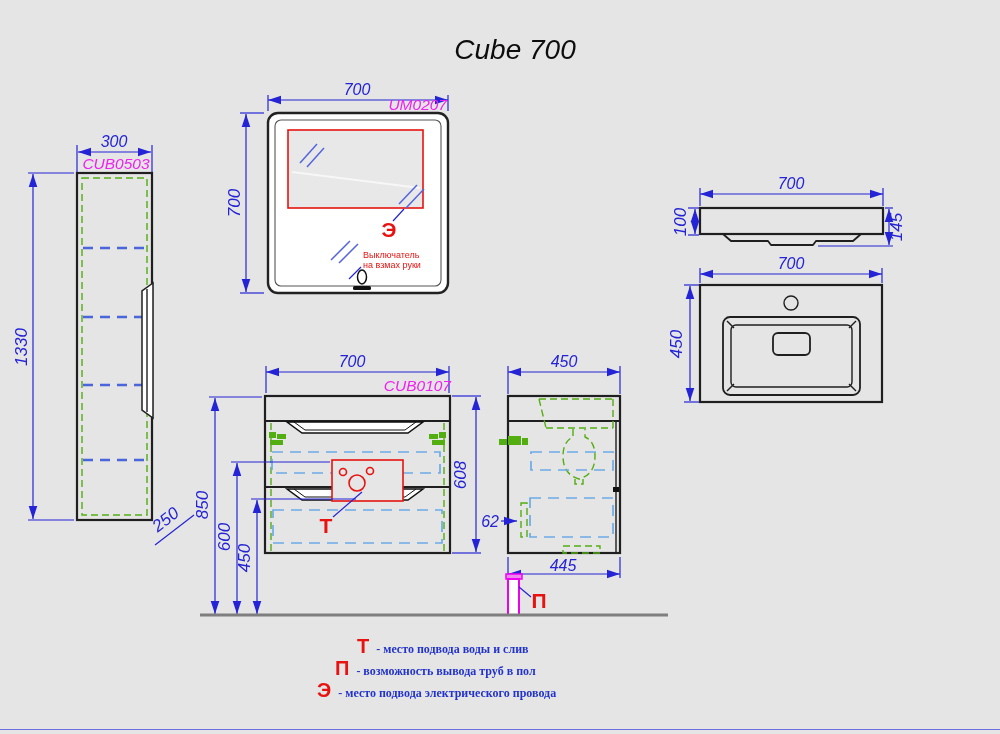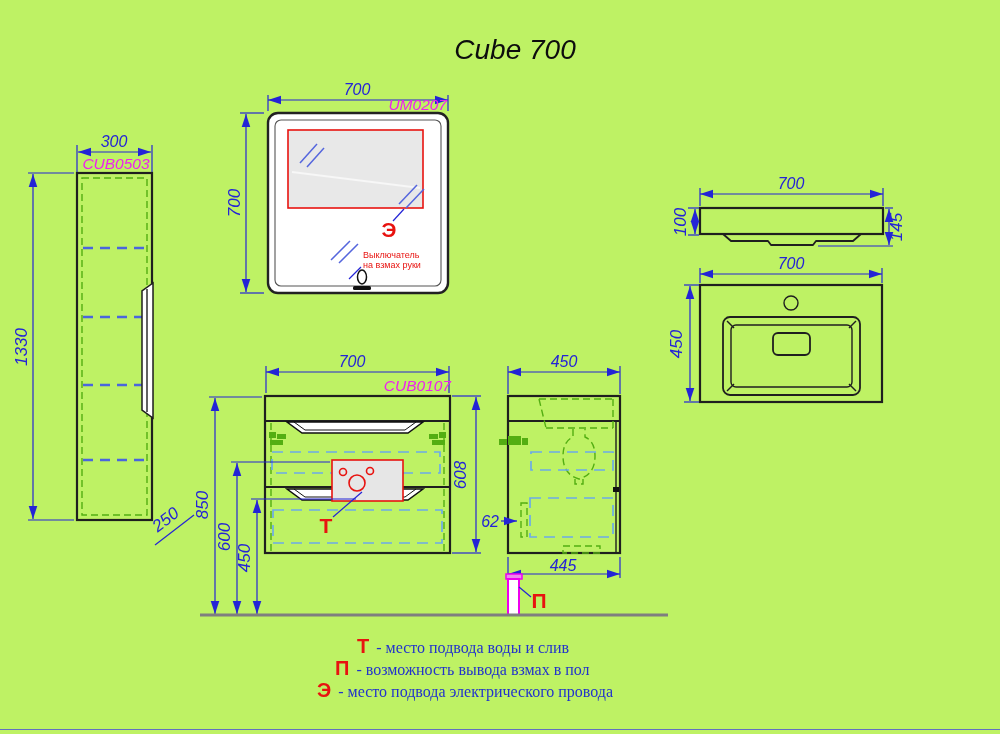--- a/index.html
+++ b/index.html
@@ -1,16 +1,16 @@
 <!DOCTYPE html>
 <html><head>
 <meta charset="utf-8">
 <style>
   html,body{margin:0;padding:0;background:#fff;}
-  .page{position:relative;width:1000px;height:734px;background:#bef264;overflow:hidden;
+  .page{position:relative;width:1000px;height:734px;background:#e5e5e5;overflow:hidden;
         font-family:"Liberation Sans",sans-serif;}
   svg{position:absolute;left:0;top:0;}
   svg text{font-family:"Liberation Sans",sans-serif;}
   .ttl{font-style:italic;font-size:28px;fill:#0d0d0d;}
   .dimtxt{fill:#2424d6;font-style:italic;font-size:16px;}
   .dimtxt.big{font-size:17px;}
   .code{fill:#ee22ee;font-style:italic;font-size:15.5px;}
   .mark{fill:#e81310;font-weight:bold;font-size:21px;}
   .note{fill:#e81310;font-size:9px;}
   .dim{stroke:#2424d6;stroke-width:1.2;fill:none;}
@@ -19,21 +19,21 @@
   .o1{stroke:#1f1f1f;stroke-width:1.4;fill:none;}
   .o2{stroke:#1f1f1f;stroke-width:1.8;fill:none;}
   .gd{stroke:#53ae12;stroke-width:1.4;fill:none;stroke-dasharray:7 4;}
   .bd{stroke:#6cabe8;stroke-width:1.7;fill:none;stroke-dasharray:11 7;}
   .sd{stroke:#4a66dd;stroke-width:2.4;fill:none;stroke-dasharray:10 7;}
   .red{stroke:#e81310;stroke-width:1.6;fill:none;}
   .hatch{stroke:#5566dd;stroke-width:1.5;fill:none;}
   .grn{fill:#53ae12;}
   .legend-row{position:absolute;display:flex;align-items:baseline;gap:7px;}
   .lm{color:#e81310;font-weight:bold;font-size:20px;font-family:"Liberation Sans",sans-serif;}
-  .lt{color:#2233cc;font-weight:normal;font-size:16px;font-family:"Liberation Serif",serif;}
+  .lt{color:#2233cc;font-weight:bold;font-size:12px;font-family:"Liberation Serif",serif;}
   .bottom-line{position:absolute;left:0;top:729px;width:1000px;height:1px;background:#4444dd;opacity:.75;}
 </style>
 </head>
 <body>
 
 <div class="page">
 <svg width="1000" height="734" viewBox="0 0 1000 734">
   <defs>
     <marker id="ar" viewBox="0 0 10 8" refX="10" refY="4" markerWidth="11" markerHeight="9" orient="auto-start-reverse">
       <path d="M10,4 L0,0.7 L0,7.3 Z" fill="#2424d6"></path>
@@ -253,21 +253,21 @@
   <line x1="200" y1="615" x2="668" y2="615" stroke="#7f7f7f" stroke-width="3"></line>
 </svg>
 
 <div class="legend">
   <div class="legend-row" style="left:357px;top:635px;">
     <span class="lm">Т</span>
     <span class="lt">- место подвода воды и слив</span>
   </div>
   <div class="legend-row" style="left:335px;top:657px;">
     <span class="lm">П</span>
-    <span class="lt">- возможность вывода взмах в пол</span>
+    <span class="lt">- возможность вывода труб в пол</span>
   </div>
   <div class="legend-row" style="left:317px;top:679px;">
     <span class="lm">Э</span>
     <span class="lt">- место подвода электрического провода</span>
   </div>
 </div>
 
 <div class="bottom-line"></div>
 </div>
 

